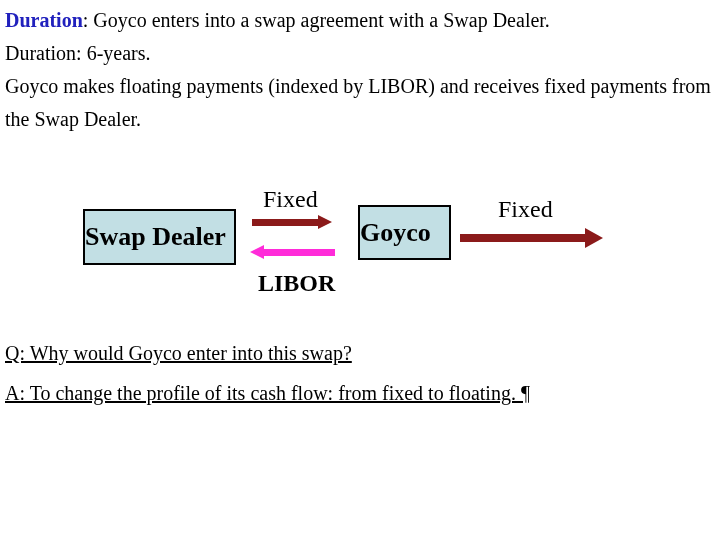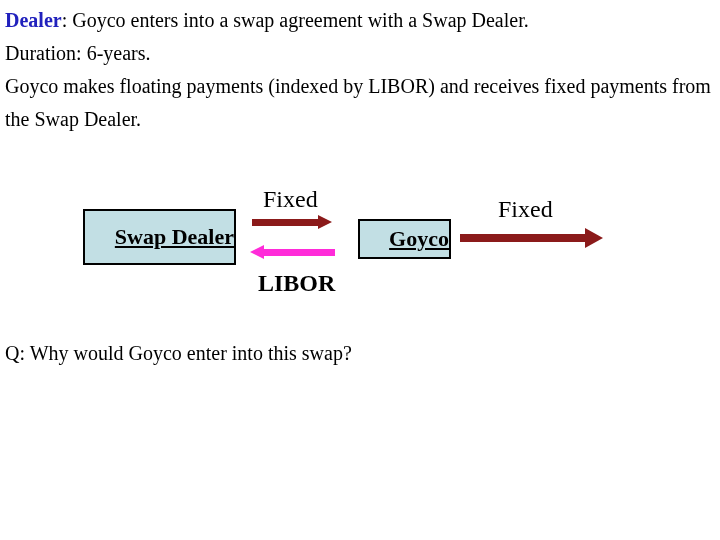--- a/index.html
+++ b/index.html
@@ -27,27 +27,26 @@
   .terms-word { font-style: italic; }
 
   
   .box {
     position: absolute;
     box-sizing: border-box;
     background: var(--box-fill, #C2DFE4);
     border: 2px solid var(--box-border, #000000);
     display: flex;
     align-items: center;
-    justify-content: flex-end;
+    justify-content: flex-start;
     font-weight: bold;
-    font-size: 22px;
-    text-decoration: underline;
+    font-size: 26px;
   }
   .box-swap-dealer { left: 83px;  top: 209px; width: 153px; height: 56px; }
-  .box-goyco       { left: 358px; top: 219px; width: 93px;  height: 40px; }
+  .box-goyco       { left: 358px; top: 205px; width: 93px;  height: 55px; }
 
   .arrow {
     position: absolute;
     display: flex;
     align-items: center;
   }
   .arrow .shaft { flex: 1; height: 7px; background: currentColor; }
   .arrow .head-right {
     width: 0; height: 0;
     border-top: 7px solid transparent;
@@ -72,33 +71,33 @@
     border-bottom-width: 10px;
     border-left-width: 18px;
   }
 
   .diagram-label { position: absolute; font-size: 24px; white-space: nowrap; }
   .label-fixed-left  { left: 263px; top: 186px; }
   .label-fixed-right { left: 498px; top: 196px; }
   .label-libor       { left: 258px; top: 270px; font-weight: bold; }
 
   
-  .bottom-line { position: absolute; left: 5px; font-size: 20px; white-space: nowrap; }
+  .bottom-line { position: absolute; left: 5px; font-size: 20px; white-space: nowrap; text-decoration: underline; }
   .line-question { top: 342px; }
   .line-answer   { top: 382px; }
   .line-bullet   { top: 473px; }
   .bullet-marker { margin-right: 6px; }
 </style>
 </head>
 <body>
 
 <div class="slide">
 
   <div class="intro">
-    <p><span class="example-word">Dealer</span><span>: Goyco enters into a swap agreement with a Swap Dealer.</span></p>
+    <p><span class="example-word">Duration</span><span>: Goyco enters into a swap agreement with a Swap Dealer.</span></p>
     <p>Duration: 6-years.</p>
     <p>Goyco makes floating payments (indexed by LIBOR) and receives fixed payments from the Swap Dealer.</p>
   </div>
 
   <div class="diagram-label label-fixed-left">Fixed</div>
   <div class="diagram-label label-fixed-right">Fixed</div>
 
   <div class="box box-swap-dealer">
     <span>Swap Dealer</span>
   </div>
@@ -118,14 +117,15 @@
   </div>
 
   <div class="arrow arrow-fixed arrow-fixed-2">
     <div class="shaft"></div>
     <div class="head-right"></div>
   </div>
 
   <div class="diagram-label label-libor">LIBOR</div>
 
   <div class="bottom-line line-question">Q: Why would Goyco enter into this swap?</div>
+  <div class="bottom-line line-answer">A: To change the profile of its cash flow: from fixed to floating. ¶</div>
 
 </div>
 
 </body></html>

